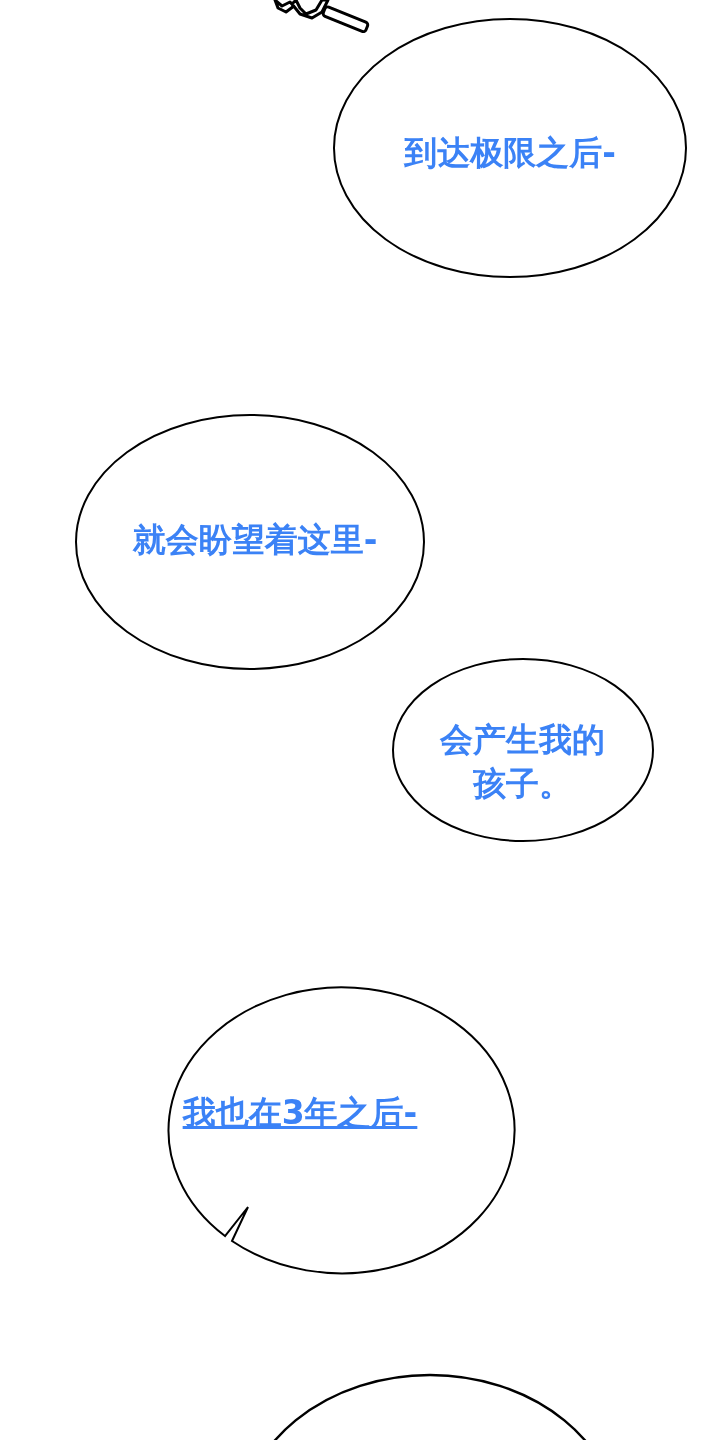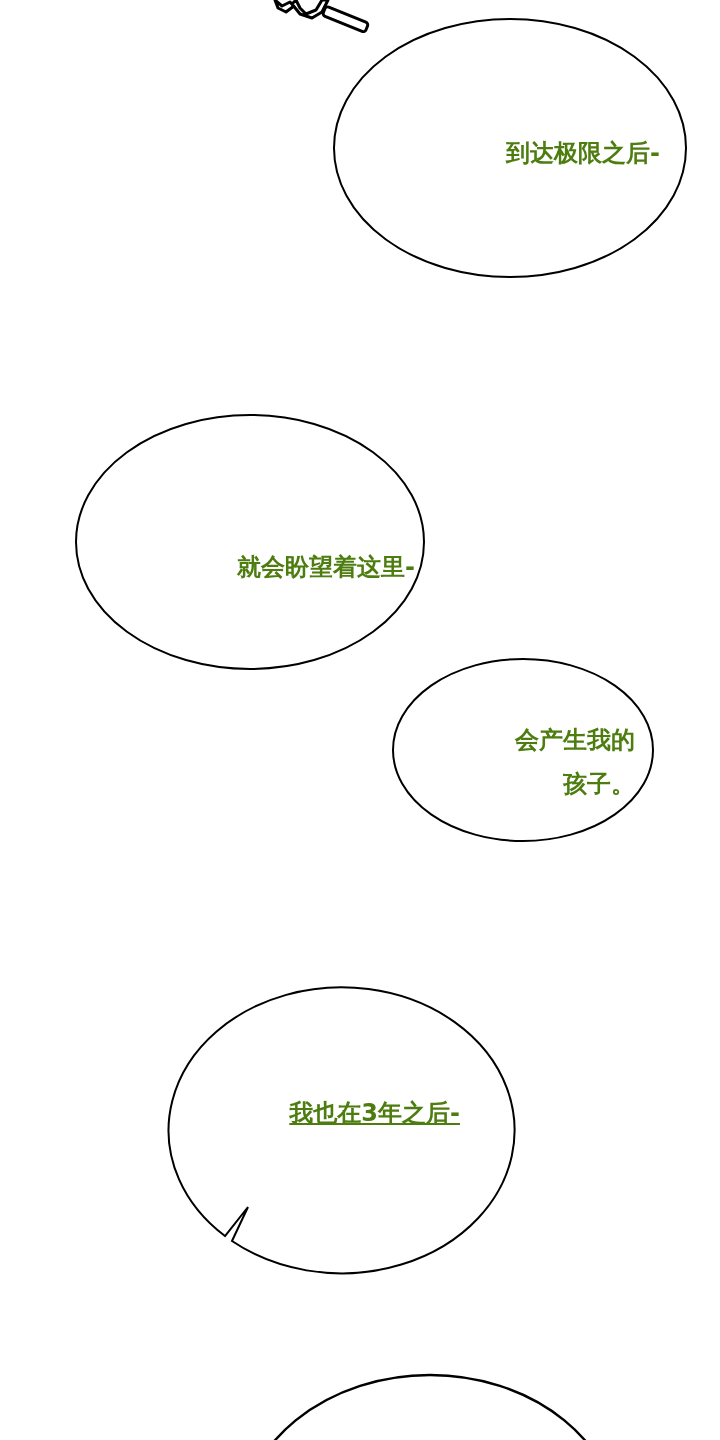--- a/index.html
+++ b/index.html
@@ -1,24 +1,24 @@
 <!DOCTYPE html>
 <html><head>
   <meta charset="utf-8">
   <style>
     html, body { margin: 0; padding: 0; background: #ffffff; }
     body { width: 720px; height: 1440px; position: relative; overflow: hidden; font-family: "DejaVu Sans", sans-serif; }
     svg.art { position: absolute; left: 0; top: 0; }
     .bubble-text {
       position: absolute;
-      color: #4d7c0f;
+      color: #3b82f6;
       font-weight: bold;
-      font-size: 24px;
+      font-size: 33px;
       line-height: 42px;
-      text-align: right;
+      text-align: center;
       white-space: pre-line;
       letter-spacing: 0px;
     }
   </style>
 </head>
 <body>
 
 <svg class="art" width="720" height="1440" viewBox="0 0 720 1440">
 
   <g fill="#fff" stroke="#000" stroke-width="3" stroke-linejoin="round">
@@ -37,18 +37,18 @@
     <path d="M 225 1236
              A 173 143 0 1 1 232 1241
              L 248 1207 Z" fill="#fff" stroke="#000" stroke-width="2" stroke-linejoin="miter"></path>
   </g>
 
   <ellipse cx="430" cy="1530" rx="190" ry="155" fill="#fff" stroke="#000" stroke-width="2.5"></ellipse>
 </svg>
 
 <div class="bubble-text" style="left:360px; top:132px; width:300px;">到达极限之后-</div>
 
-<div class="bubble-text" style="left:95px; top:546px; width:320px;">就会盼望着这里-</div>
+<div class="bubble-text" style="left:95px; top:519px; width:320px;">就会盼望着这里-</div>
 
 <div class="bubble-text" style="left:410px; top:718px; width:225px; line-height:44px;font-family:Liberation Serif, serif;">会产生我的
 孩子。</div>
 
 <div class="bubble-text" style="left:140px; top:1092px; width:320px;text-decoration:underline;">我也在3年之后-</div>
 
 </body></html>

